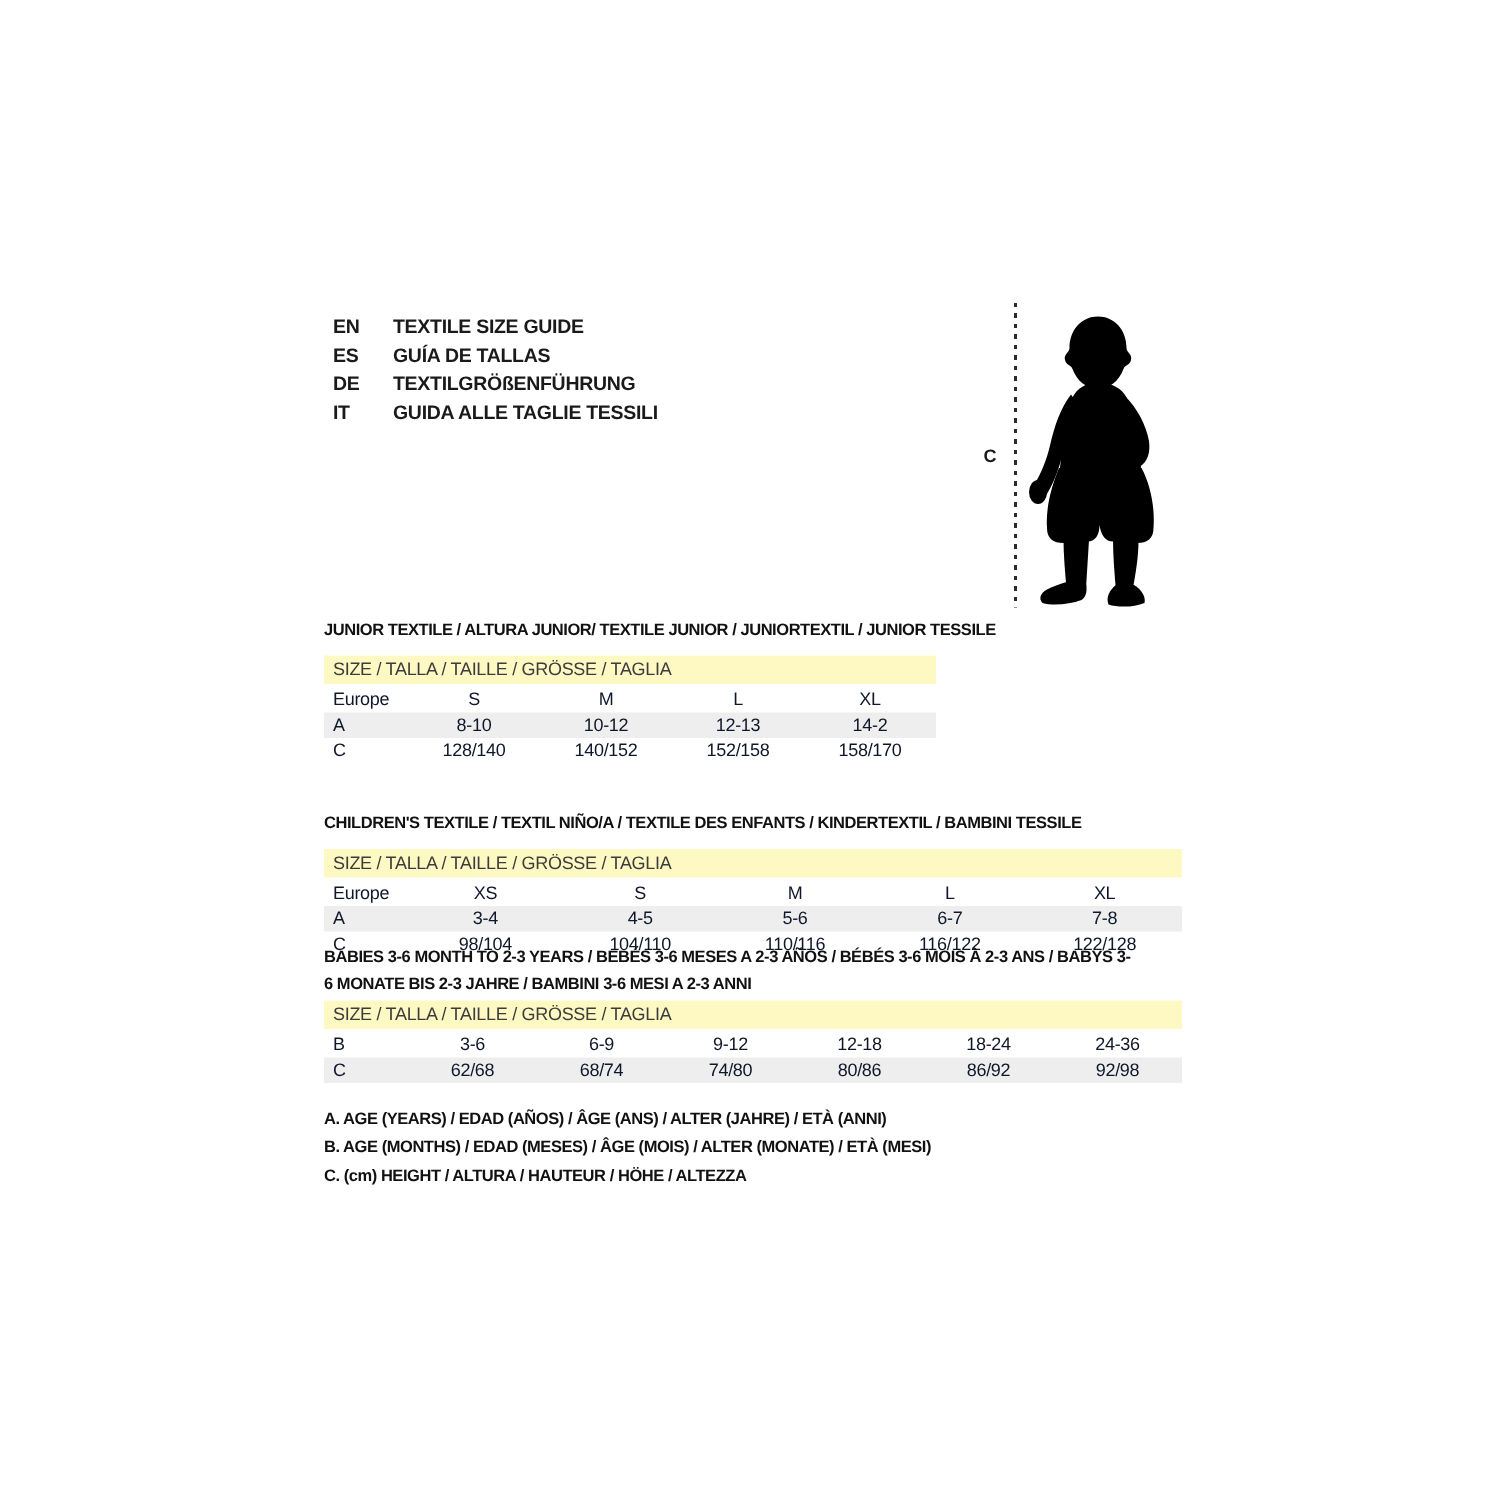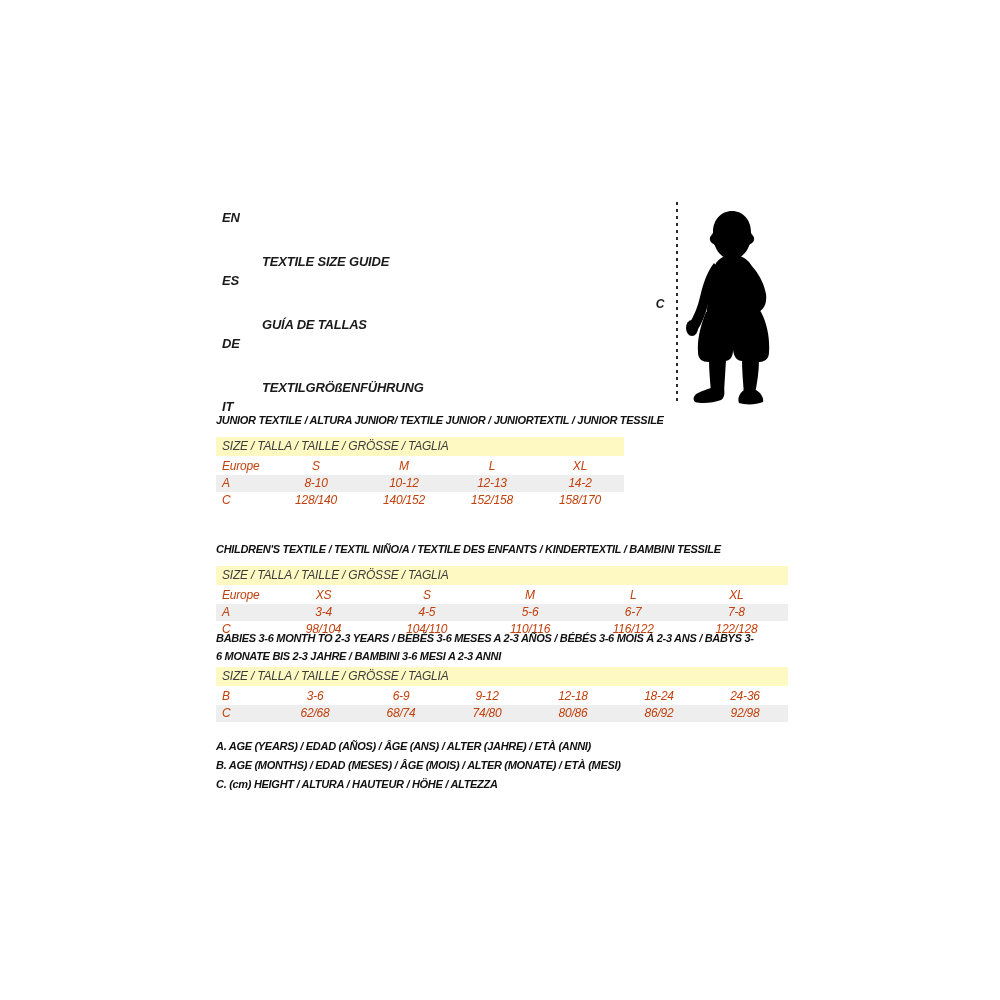--- a/index.html
+++ b/index.html
@@ -3,28 +3,27 @@
 <meta charset="utf-8">
 <style>
   html,body{margin:0;padding:0;background:#fff;}
   .canvas{
     position:relative;
     width:1000px;height:1000px;
     background:#ffffff;
     overflow:hidden;
     font-family:"Liberation Sans", sans-serif;
     color:#1a1a1a;
-    font-style:italic;
   }
 
   
   .lang-block{position:absolute;left:222px;top:208px;}
   .lang-row{display:flex;line-height:19px;font-size:13px;font-weight:bold;letter-spacing:-0.2px;}
   .lang-code{width:40px;flex:0 0 40px;}
-  .lang-text{white-space:nowrap;margin-top:44px;}
+  .lang-text{white-space:nowrap;}
 
   
   .height-line{
     position:absolute;left:676px;top:202px;width:2px;height:203px;
     background:repeating-linear-gradient(to bottom,#2b2b2b 0 3px,transparent 3px 7px);
   }
   .height-label{
     position:absolute;left:650px;top:297px;width:20px;text-align:center;
     font-size:12px;font-weight:600;
   }
@@ -39,21 +38,21 @@
     font-size:11px;font-weight:bold;letter-spacing:-0.3px;line-height:18px;
     white-space:nowrap;color:#111;
   }
   .t3 .ttitle{white-space:normal;width:540px;margin-bottom:2px;}
   .t1 .ttitle,.t2 .ttitle{margin-bottom:8px;}
   .sizebar{
     height:19px;line-height:19px;background:#fef9c3;color:#3c3c3c;
     font-size:12px;letter-spacing:-0.2px;padding-left:6px;box-sizing:border-box;
     margin-bottom:2px;
   }
-  .trow{display:flex;height:17px;line-height:17px;font-size:12px;letter-spacing:-0.2px;color:#c2410c;}
+  .trow{display:flex;height:17px;line-height:17px;font-size:12px;letter-spacing:-0.2px;color:#0f172a;}
   .trow.shade{background:#eeeeee;}
   .tlabel{flex:0 0 56px;padding-left:6px;box-sizing:border-box;text-align:left;}
   .tcell{flex:1;text-align:center;}
 
   
   .footnotes{position:absolute;left:216px;top:737px;width:620px;}
   .fnote{font-size:11px;font-weight:bold;letter-spacing:-0.3px;line-height:19px;white-space:nowrap;color:#111;}
 </style>
 </head>
 <body>

